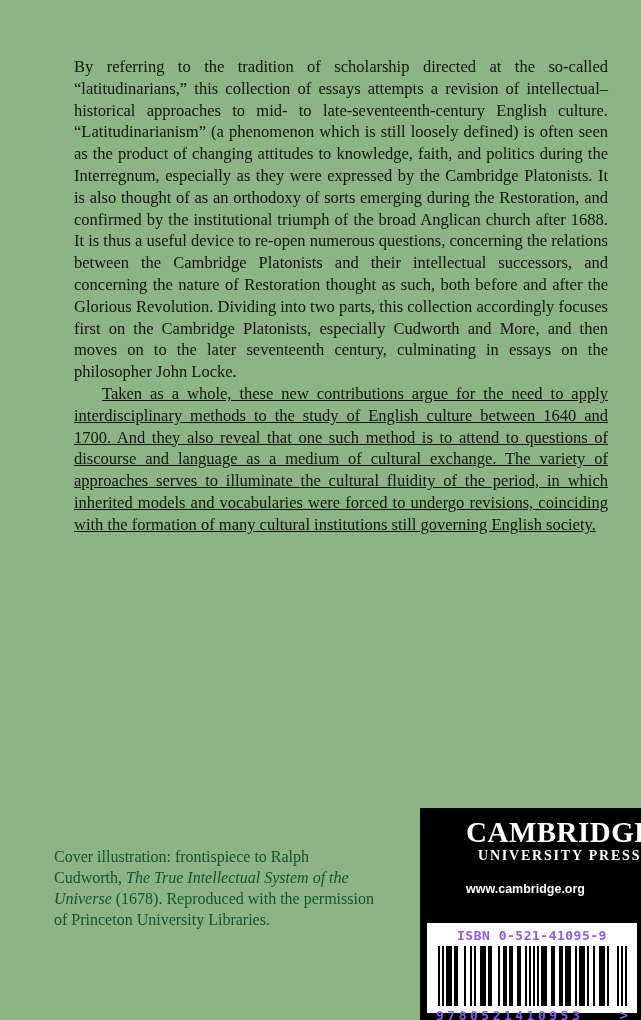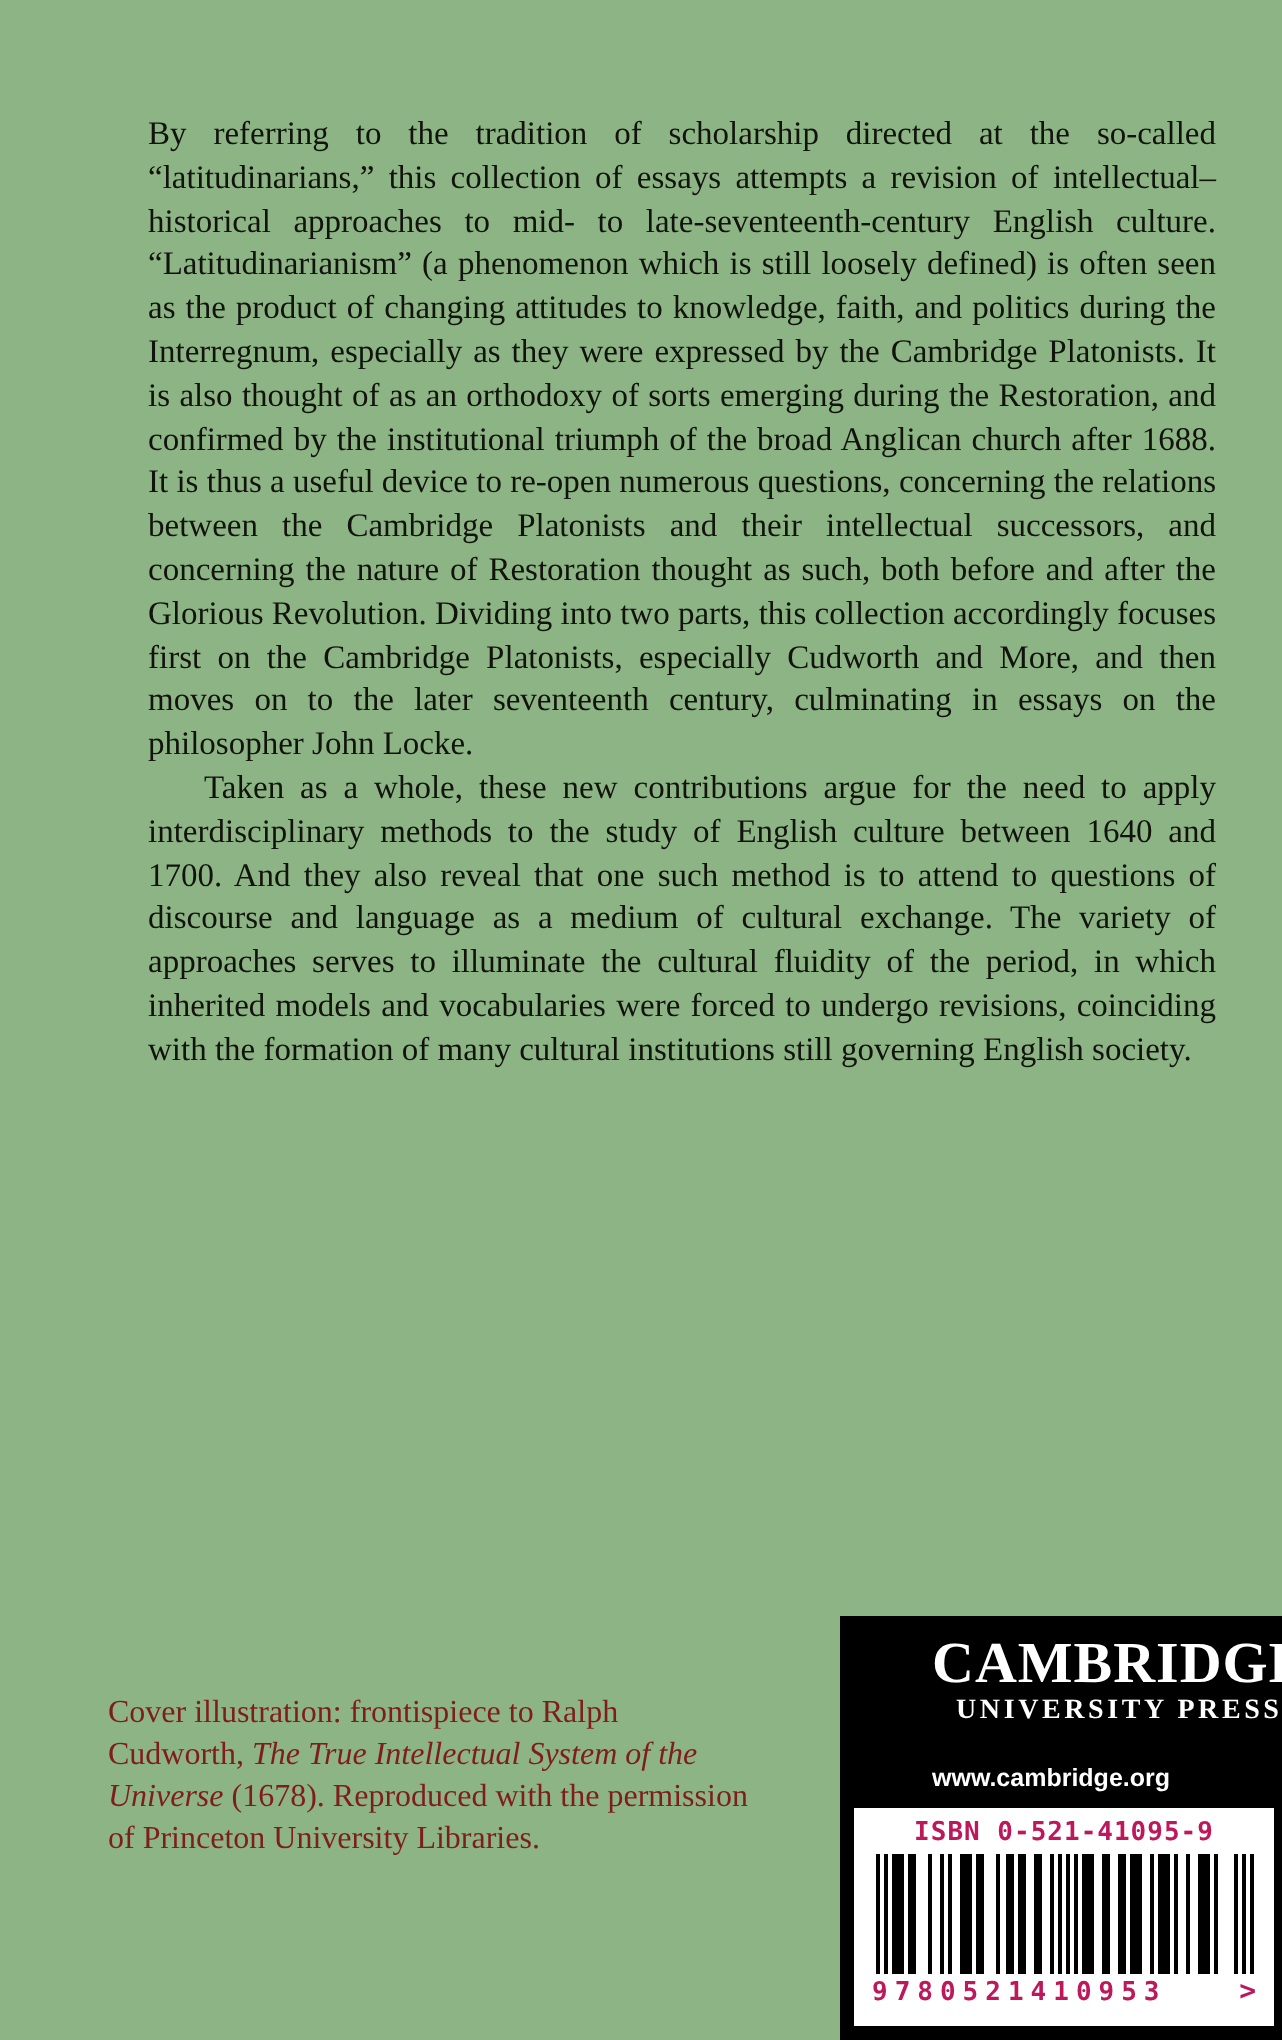--- a/index.html
+++ b/index.html
@@ -18,29 +18,29 @@
     left: 54px;
     top: 56px;
     width: 534px;
     color: #12130d;
     font-size: 16.5px;
     line-height: 21.8px;
     text-align: justify;
     margin-left: 20px;
   }
   .blurb p { margin: 0; }
-  .blurb p.indent { text-indent: 28px; }
+  .blurb p.indent { text-indent: 28px; text-decoration: underline; }
 
   
   .credits {
     position: absolute;
     left: 54px;
     top: 846px;
     width: 324px;
-    color: #7f1d1d;
+    color: #14532d;
     font-size: 16px;
     line-height: 21px;
     text-align: left;
   }
   .credits p { margin: 0; }
   .credits .design { margin-top: 24px; }
   .credits em { font-style: italic; }
 
   
   .publisher-panel {
@@ -76,23 +76,23 @@
     font-weight: bold;
     font-size: 12.5px;
   }
 
   
   .isbn-box {
     position: absolute;
     left: 7px;
     right: 4px;
     bottom: 7px;
-    height: 109px;
+    height: 90px;
     background: #ffffff;
-    color: #be185d;
+    color: #8b5cf6;
     text-align: center;
   }
   .isbn-label {
     padding-top: 5px;
     font-family: "DejaVu Sans Mono", monospace;
     font-weight: bold;
     font-size: 13px;
     letter-spacing: 0.5px;
     white-space: nowrap;
   }

